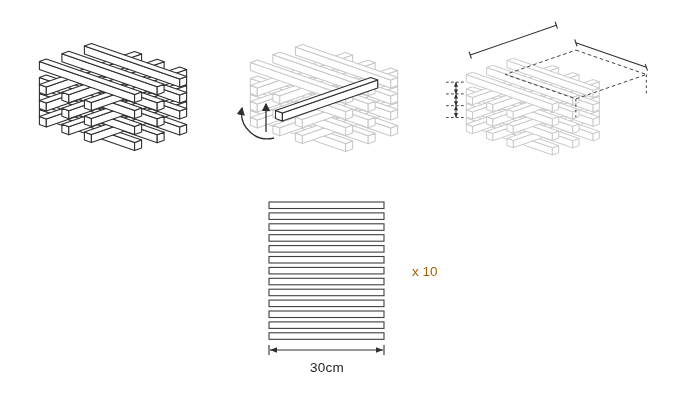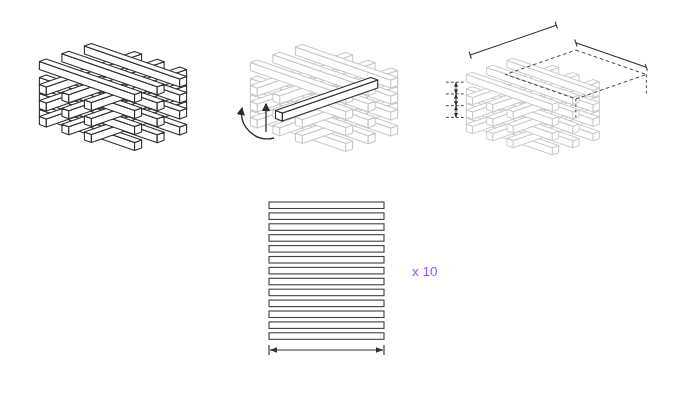--- a/index.html
+++ b/index.html
@@ -7,21 +7,21 @@
     position:relative;width:690px;height:400px;background:#ffffff;overflow:hidden;
     font-family:"Liberation Sans", sans-serif;color:#1e1e1e;
   }
   .fig{position:absolute;}
   .fig svg{display:block;overflow:visible;}
   .dim-label{
     position:absolute;left:262px;top:360px;width:130px;text-align:center;
     font-size:13.5px;font-weight:500;letter-spacing:.2px;color:#1e1e1e;
   }
   .qty-label{
-    position:absolute;left:412px;top:264px;font-size:13.5px;font-weight:400;color:#8b5cf6;
+    position:absolute;left:412px;top:264px;font-size:13.5px;font-weight:400;color:#a16207;
   }
 </style>
 </head>
 <body>
 
 <div class="canvas">
 
   <div class="fig" style="left:33px;top:37px;">
     <svg id="fig1" width="160" height="120" viewBox="-80 -88 160 120">
         <polygon points="-28.6,-23.1 66.7,9.9 66.7,1.9 -28.6,-31.1" fill="#fff" stroke="#2e2e2e" stroke-width="1.1" stroke-linejoin="round"></polygon>
@@ -272,15 +272,16 @@
         <rect x="7" y="123.9" width="115" height="6.5" fill="#fff" stroke="#3f3f3f" stroke-width="1.1"></rect>
         <rect x="7" y="134.8" width="115" height="6.5" fill="#fff" stroke="#3f3f3f" stroke-width="1.1"></rect>
         <line x1="7" y1="147" x2="7" y2="157" stroke="#2e2e2e" stroke-width="1.1"></line>
         <line x1="122" y1="147" x2="122" y2="157" stroke="#2e2e2e" stroke-width="1.1"></line>
         <line x1="8" y1="152" x2="121" y2="152" stroke="#2e2e2e" stroke-width="1.1"></line>
         <polygon points="8,152 15,149.2 15,154.8" fill="#2e2e2e"></polygon>
         <polygon points="121,152 114,149.2 114,154.8" fill="#2e2e2e"></polygon>
       </svg>
   </div>
 
+  <div class="dim-label">30cm</div>
   <div class="qty-label">x 10</div>
 
 </div>
 
 </body></html>

